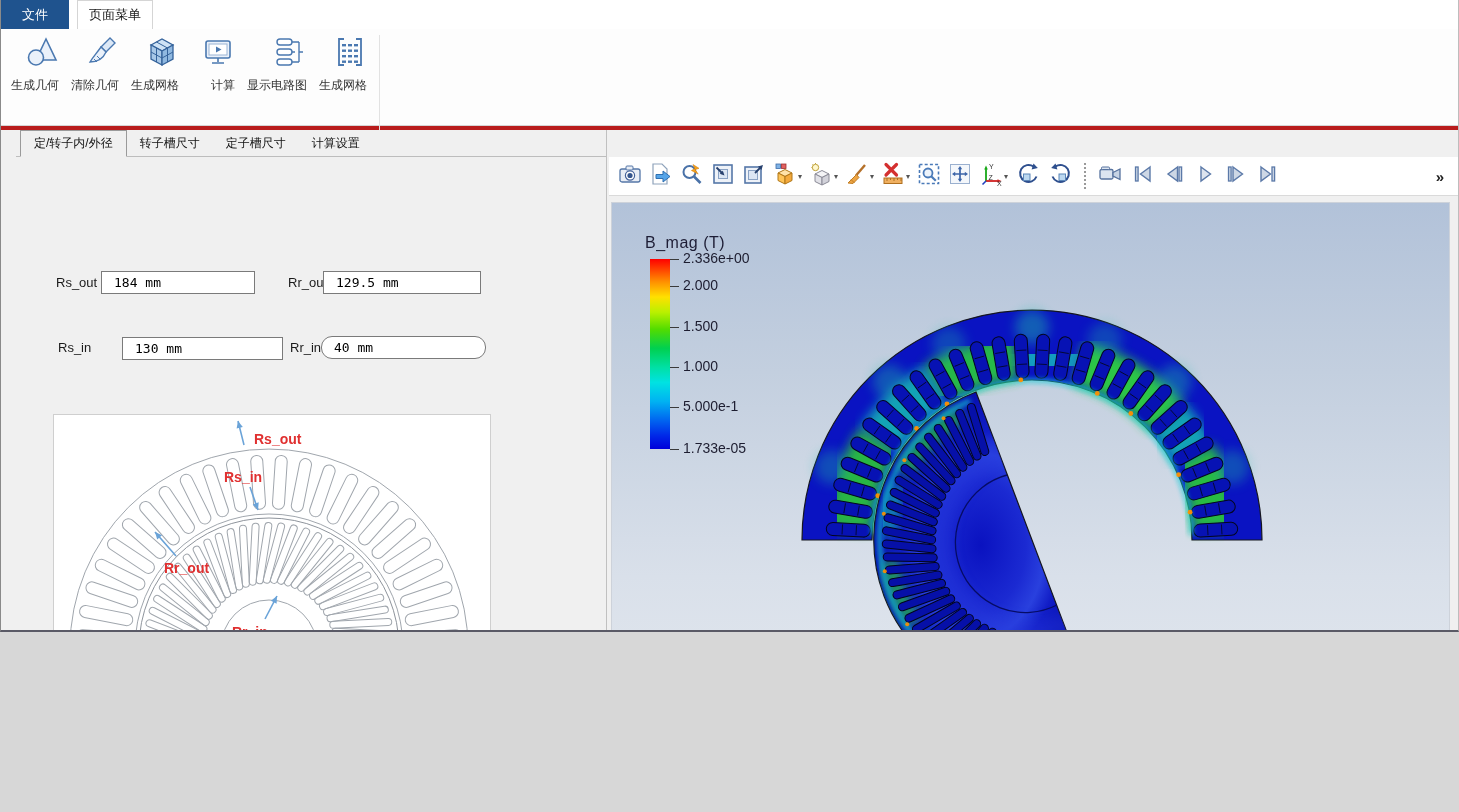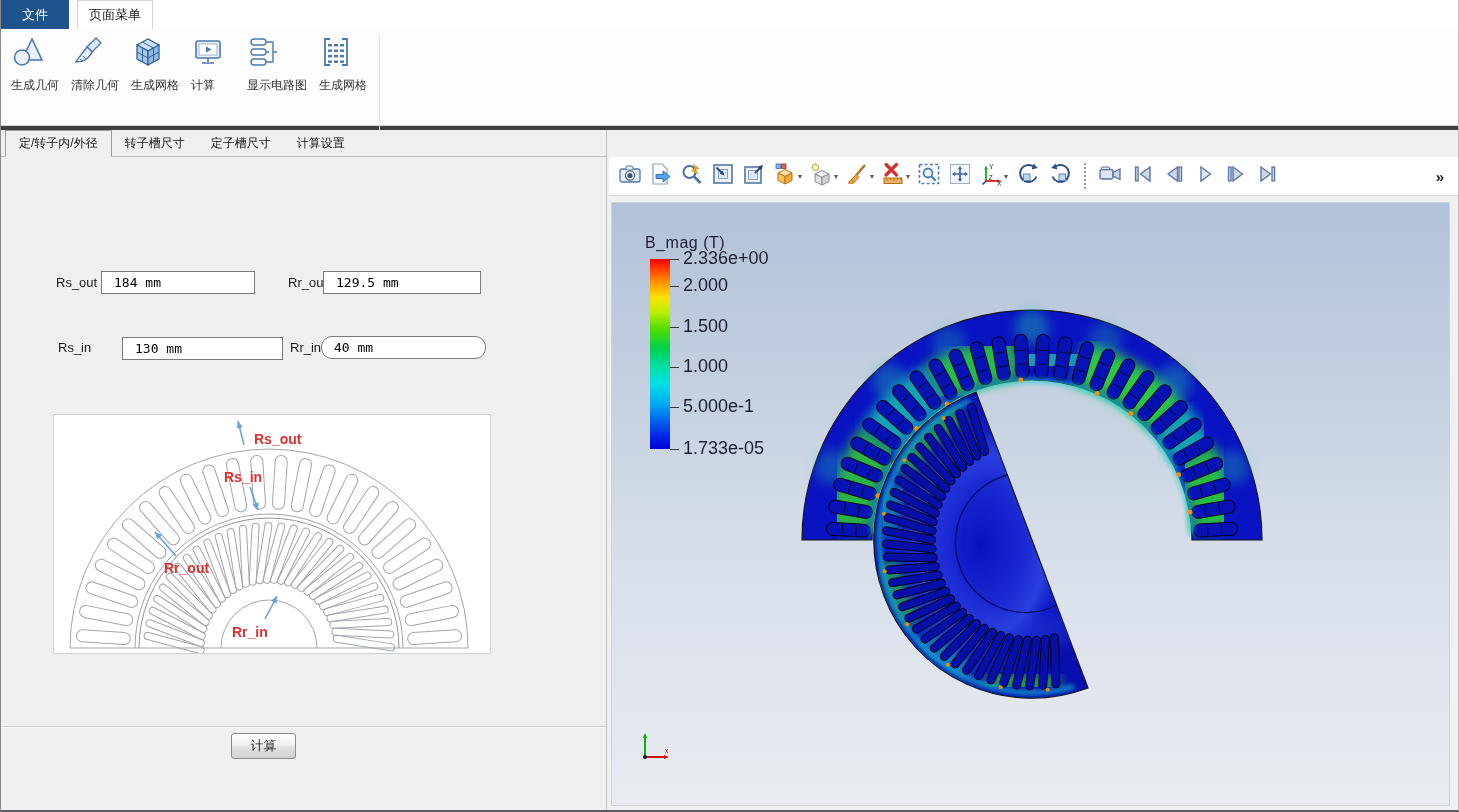--- a/index.html
+++ b/index.html
@@ -1,37 +1,37 @@
 <!DOCTYPE html>
 <html><head>
 <meta charset="utf-8">
 <style>
   html,body{margin:0;padding:0;background:#d7d7d7;}
   *{box-sizing:border-box;}
   body{font-family:"Liberation Sans","DejaVu Sans",sans-serif;}
-  #window{position:relative;width:1459px;height:812px;background:#404040;overflow:hidden;
+  #window{position:relative;width:1459px;height:632px;background:#b91c1c;overflow:hidden;
           border-left:1px solid #8a8a8a;border-bottom:2px solid #5a5a66;border-right:1px solid #bdbdbd;}
   
   #tabstrip{position:absolute;left:0;top:0;width:100%;height:29px;background:#ffffff;}
   .apptab{position:absolute;top:0;height:29px;display:flex;align-items:center;justify-content:center;
           font-size:13px;cursor:default;}
   #tab-file{left:0;width:68px;background:#1f538e;color:#fff;}
   #tab-page{left:76px;width:76px;background:#fff;color:#1a1a1a;border:1px solid #d5d5d5;border-bottom:none;}
   
   #ribbon{position:absolute;left:0;top:29px;width:100%;height:97px;background:#fdfdfd;border-bottom:1px solid #d5d5d5;}
   #ribbon-buttons{position:absolute;left:4px;top:2px;display:flex;align-items:flex-start;}
-  .rbtn{min-width:56px;padding:4px 6px 2px 6px;display:flex;flex-direction:column;align-items:flex-start;gap:4px;cursor:default;}
+  .rbtn{min-width:56px;padding:4px 6px 2px 6px;display:flex;flex-direction:column;align-items:flex-end;gap:4px;cursor:default;}
   .rbtn .rlabel{font-size:12px;color:#333;white-space:nowrap;}
   .rgroup-sep{position:absolute;left:378px;top:6px;height:110px;width:0;border-left:1px solid #e2e2e2;}
   
   #main{position:absolute;left:0;top:130px;width:100%;height:682px;background:#f0f0f0;}
   #left-panel{position:absolute;left:0;top:0;width:606px;height:682px;background:#f0f0f0;border-right:1px solid #c0c0c0;}
   #right-panel{position:absolute;left:608px;top:0;width:851px;height:682px;background:#f0f0f0;}
   
-  .ptabrow{position:absolute;left:0;top:0;right:0;height:27px;display:flex;align-items:stretch;
+  .ptabrow{position:absolute;left:15px;top:0;right:0;height:27px;display:flex;align-items:stretch;
            border-bottom:1px solid #bdbdbd;padding-left:4px;}
   .ptab{display:flex;align-items:center;padding:0 13px;font-size:12px;color:#111;cursor:default;position:relative;}
   .ptab.sel{background:#f0f0f0;border:1px solid #9a9a9a;border-bottom:1px solid #f0f0f0;margin-bottom:-1px;}
   
   #section-title{position:absolute;left:60px;top:92px;width:420px;text-align:center;font-size:12px;color:#000;
                  white-space:nowrap;}
   .fld-label{position:absolute;font-size:13px;color:#1a1a1a;}
   .fld-input{position:absolute;height:23px;border:1px solid #7a7a7a;background:#fff;
              font-family:"DejaVu Sans Mono","Liberation Mono",monospace;font-size:13px;padding:1px 12px;color:#000;}
   #diagram-box{position:absolute;left:52px;top:284px;width:438px;height:240px;background:#fff;border:1px solid #cfcfcf;}
@@ -52,21 +52,21 @@
             border:1px solid #cdd2da;overflow:hidden;}
   #motor-svg{position:absolute;left:0;top:0;}
   
   #legend{position:absolute;left:33px;top:31px;width:150px;}
   #legend-title{font-size:16px;color:#1d1d35;letter-spacing:.5px;}
   #legend-bar{position:absolute;left:5px;top:25px;width:20px;height:190px;
     background:linear-gradient(180deg,#ff0000 0%,#ff3c00 5%,#ff9000 12%,#ffe000 20%,#baf000 28%,#52dc00 37%,
       #00d050 47%,#00e0a4 57%,#00e2e2 65%,#00b2f2 75%,#0064f0 85%,#0028e8 93%,#0000da 100%);}
   .vtick{position:absolute;left:25px;display:flex;align-items:center;height:0;}
   .vtick::before{content:"";display:inline-block;width:9px;height:0;border-top:1.5px solid #3a3a3a;margin-right:4px;}
-  .vtick span{font-size:18px;color:#1d1d30;white-space:nowrap;transform:translateY(-1px);}
+  .vtick span{font-size:14px;color:#1d1d30;white-space:nowrap;transform:translateY(-1px);}
   #axis-triad{position:absolute;left:24px;top:526px;}
   svg text{font-family:"Liberation Sans","DejaVu Sans",sans-serif;}
 </style>
 </head>
 <body>
 
 <div id="window">
 
   <div id="tabstrip">
     <div id="tab-file" class="apptab">文件</div>

